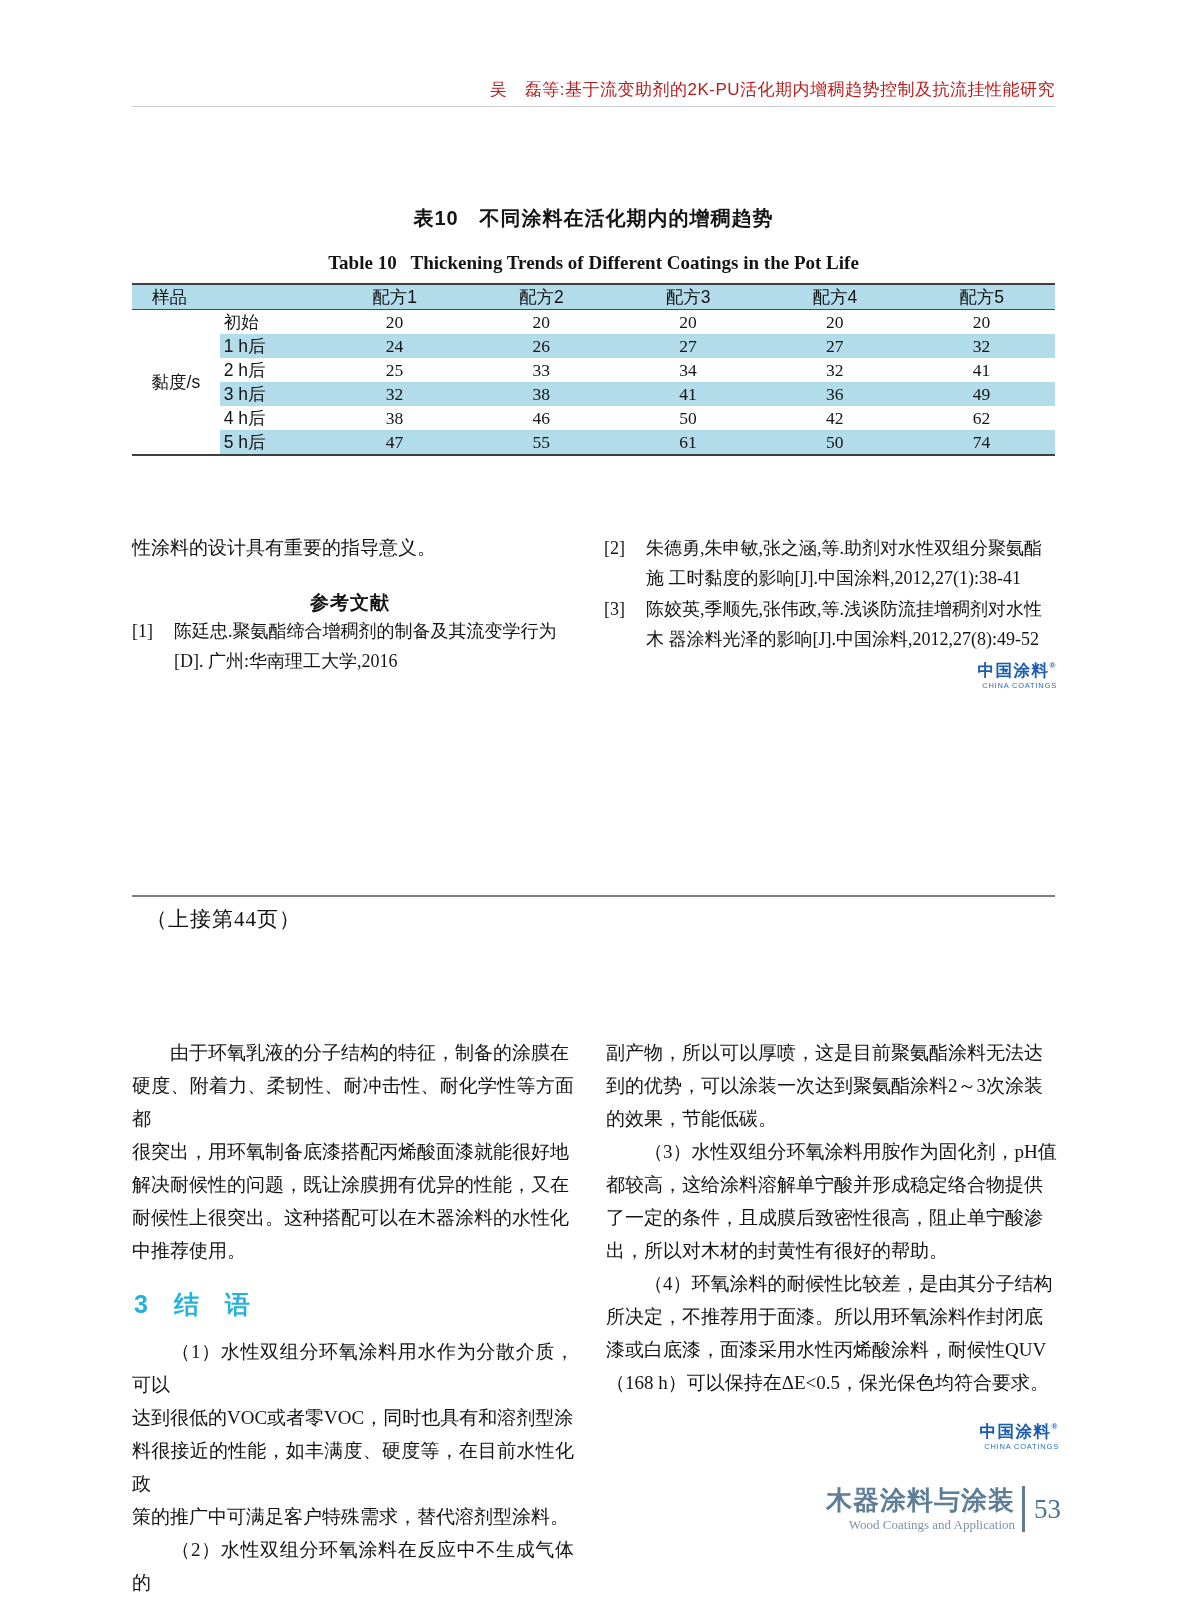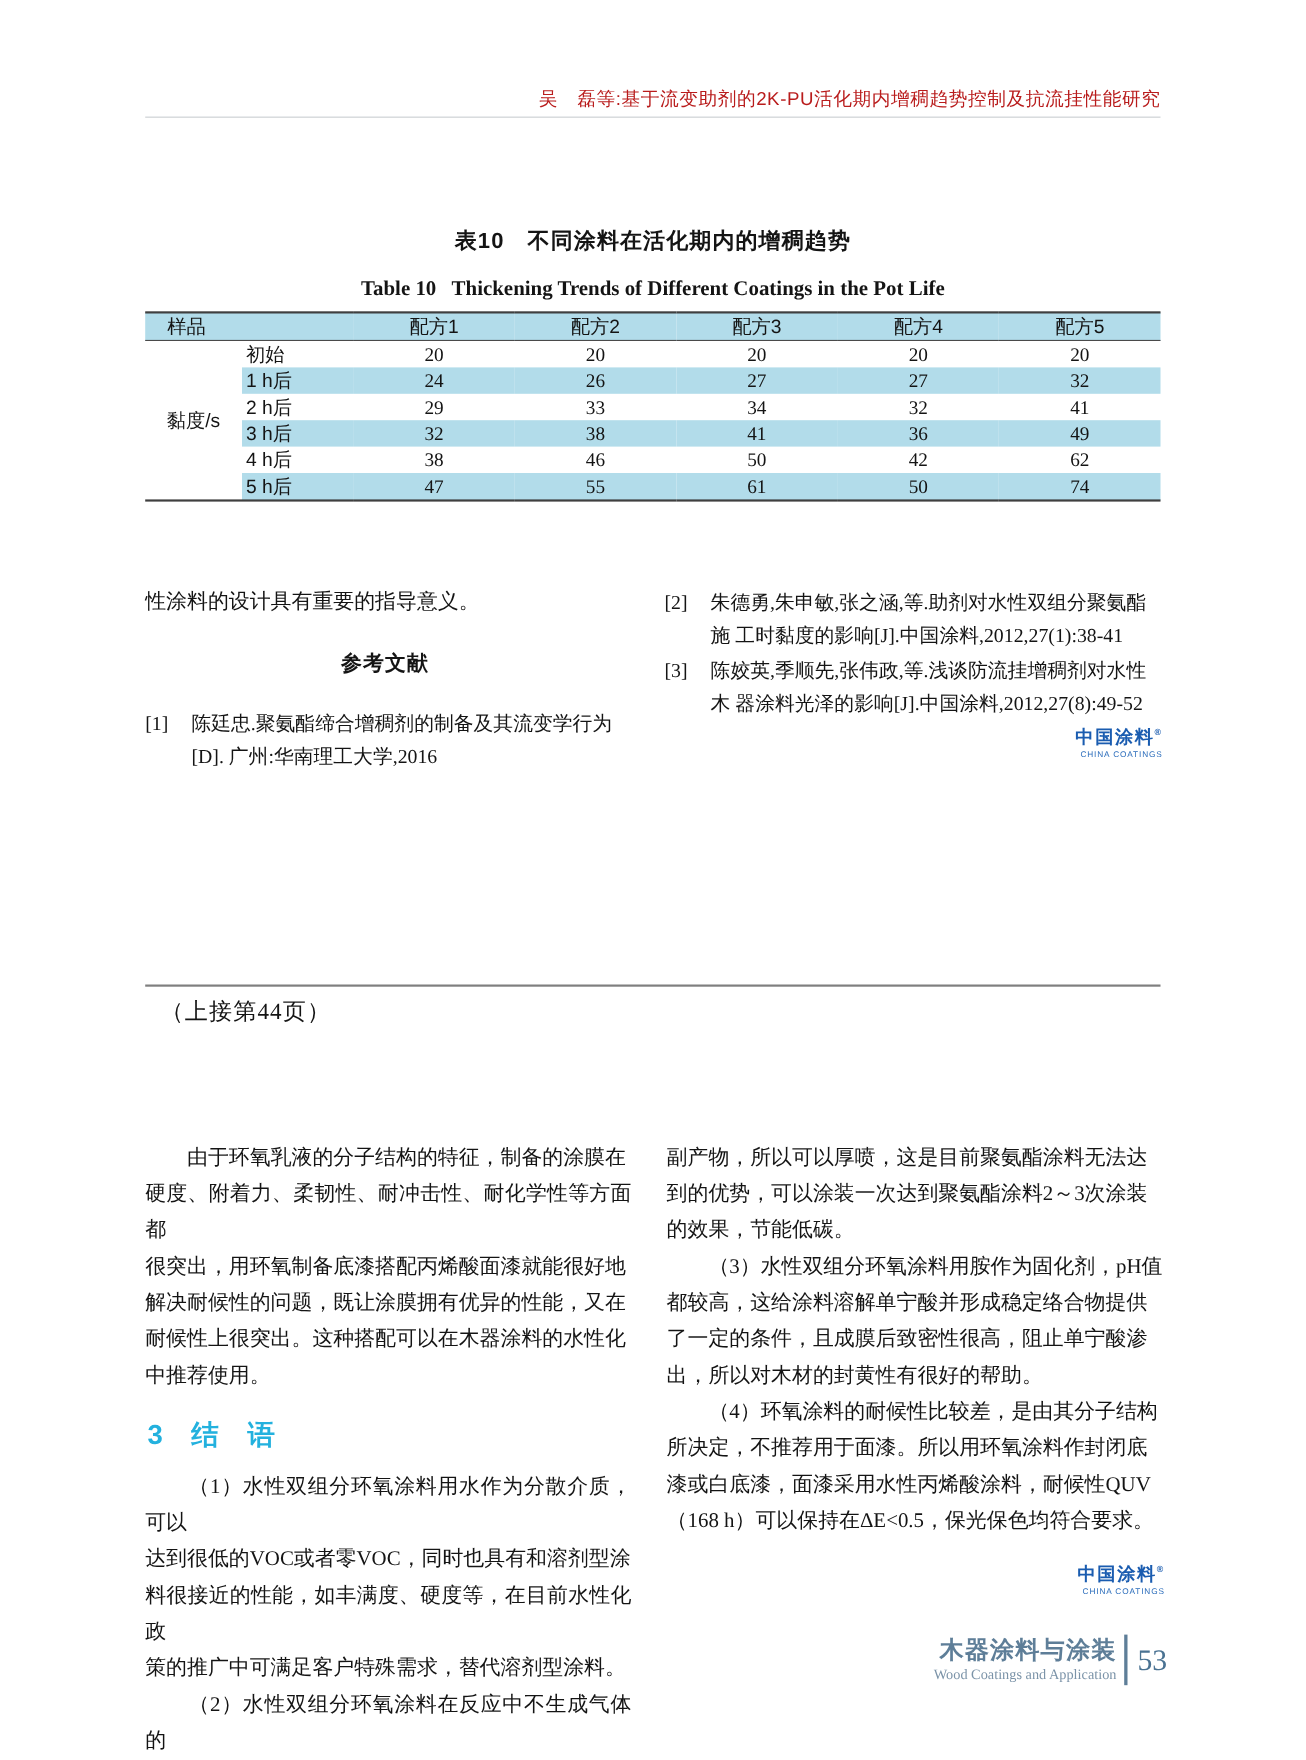--- a/index.html
+++ b/index.html
@@ -45,21 +45,21 @@
   .group-label { font-family:"Liberation Sans","DejaVu Sans",sans-serif !important; }
   tr.stripe td.stripable { background:#b2dcea; }
 
   
   .refs { position:absolute; top:533px; left:132px; right:130px; display:flex; }
   .refs .col-l { width:436px; margin-right:36px; }
   .refs .col-r { flex:1; }
   .closing-text { font-size:19px; line-height:30px; }
   .refs-heading {
     text-align:center; font-family:"Liberation Sans","DejaVu Sans",sans-serif;
-    font-weight:bold; font-size:19px; margin-top:27px; margin-bottom:27px; letter-spacing:1px;
+    font-weight:bold; font-size:19px; margin-top:27px; margin-bottom:0; letter-spacing:1px;
   }
   .ref-item { position:relative; padding-left:42px; font-size:18px; line-height:30px; margin-bottom:1px; }
   .ref-num { position:absolute; left:0; top:0; }
 
   
   .brand { text-align:right; font-family:"Liberation Sans","DejaVu Sans",sans-serif; color:#1a5cb0; line-height:1; }
   .brand-zh { font-weight:bold; font-size:16.5px; letter-spacing:1.5px; }
   .brand-mark { font-size:8px; vertical-align:top; }
   .brand-en { font-size:7.5px; font-weight:normal; letter-spacing:0.8px; margin-top:3px; color:#2a6cbb; }
   .brand-1 { margin-top:8px; }
@@ -79,21 +79,21 @@
     color:#23b1de; font-size:25px; margin:21px 0 14px 2px;
   }
   .section-heading .sec-num { margin-right:26px; }
   .section-heading .sec-title { letter-spacing:0.5px; }
 
   
   .footer { position:absolute; top:1486px; right:126px; display:flex; align-items:center; }
   .footer-text { text-align:right; }
   .footer-zh {
     font-family:"Liberation Sans","DejaVu Sans",sans-serif; font-weight:bold;
-    font-size:22px; color:#5e7e98; letter-spacing:1px; line-height:1.1;
+    font-size:26px; color:#5e7e98; letter-spacing:1px; line-height:1.1;
   }
   .footer-en { font-size:13px; color:#7b93a8; margin-top:2px; }
   .footer-bar { width:3px; height:46px; background:#5e7e98; margin:0 9px 0 7px; }
   .footer-page { font-size:27px; color:#4a7292; font-family:"Liberation Serif","DejaVu Serif",serif; }
 </style>
 </head>
 <body>
 
 <div class="page">
 
@@ -136,21 +136,21 @@
         <tr class="stripe">
           <td class="row-label stripable">1 h后</td>
           <td class="stripable">24</td>
           <td class="stripable">26</td>
           <td class="stripable">27</td>
           <td class="stripable">27</td>
           <td class="stripable">32</td>
         </tr>
         <tr>
           <td class="row-label stripable">2 h后</td>
-          <td class="stripable">29</td>
+          <td class="stripable">25</td>
           <td class="stripable">33</td>
           <td class="stripable">34</td>
           <td class="stripable">32</td>
           <td class="stripable">41</td>
         </tr>
         <tr class="stripe">
           <td class="row-label stripable">3 h后</td>
           <td class="stripable">32</td>
           <td class="stripable">38</td>
           <td class="stripable">41</td>

